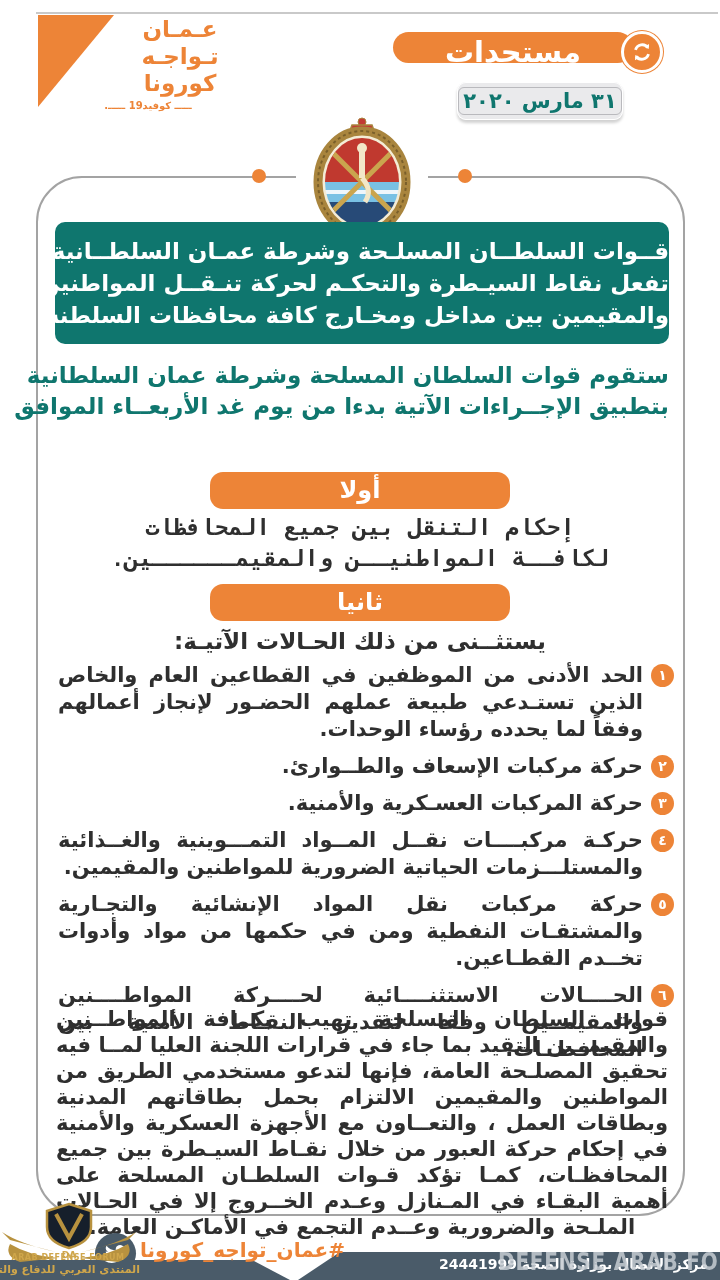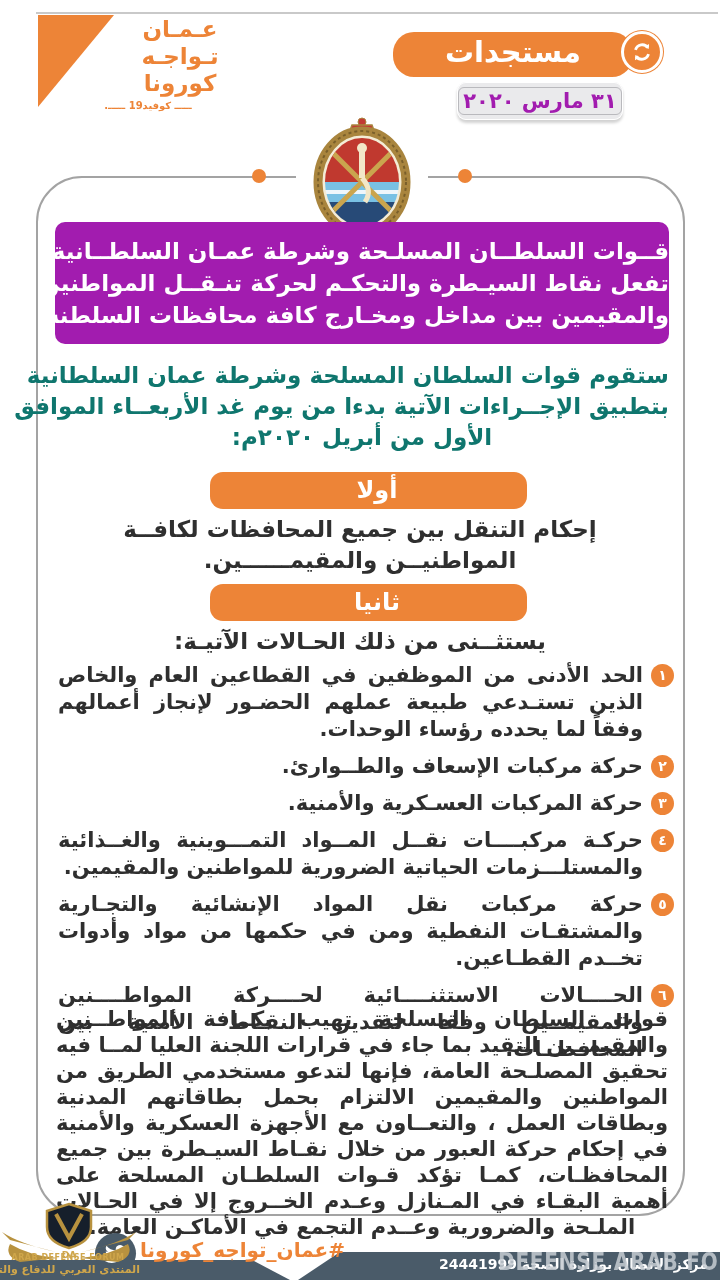--- a/index.html
+++ b/index.html
@@ -11,55 +11,55 @@
 
   
   .topline{left:36px;top:12px;width:682px;height:2px;background:#c9c9c9;}
   .brand-tri{left:38px;top:15px;width:76px;height:92px;background:#ED8437;
     clip-path:polygon(0 0,100% 0,0 100%);}
   .brand-text{left:104px;top:16px;width:88px;text-align:center;color:#ED8437;
     font-weight:bold;font-size:23px;line-height:27px;direction:rtl;margin-left:32px;}
   .brand-covid{left:96px;top:100px;width:104px;text-align:center;color:#ED8437;
     font-weight:bold;font-size:10px;direction:rtl;}
 
-  .banner{left:393px;top:32px;width:240px;height:45px;background:#ED8437;border-radius:21px;
+  .banner{left:393px;top:32px;width:240px;height:31px;background:#ED8437;border-radius:21px;
     color:#fff;font-weight:bold;font-size:29px;text-align:center;line-height:41px;direction:rtl;}
   .banner-circle{left:621px;top:31px;width:42px;height:42px;border-radius:50%;
     background:#ED8437;border:3px solid #fff;box-sizing:border-box;
     box-shadow:0 0 0 1px #ED8437;display:flex;align-items:center;justify-content:center;}
 
   .datebadge{left:457px;top:82px;width:166px;height:38px;background:#eaeaec;border-radius:9px;
     box-shadow:0 3px 3px rgba(0,0,0,0.18), inset 0 0 0 1px #ffffff;
     display:flex;align-items:center;justify-content:center;}
   .datebadge-inner{border:1px solid #b9b9bd;border-radius:6px;padding:1px 4px;
-    color:#a21caf;font-weight:bold;font-size:21px;direction:rtl;}
+    color:#0f766e;font-weight:bold;font-size:21px;direction:rtl;}
 
   
   .card{left:36px;top:176px;width:649px;height:1040px;border:2px solid #a3a3a3;
     border-radius:46px;box-sizing:border-box;background:#fff;}
   .border-mask{left:296px;top:168px;width:132px;height:18px;background:#fff;}
   .dot{width:14px;height:14px;border-radius:50%;background:#ED8437;}
   .emblem{left:306px;top:116px;}
 
-  .headline{left:55px;top:222px;width:614px;height:122px;background:#a21caf;border-radius:10px;
+  .headline{left:55px;top:222px;width:614px;height:122px;background:#0f766e;border-radius:10px;
     color:#ffffff;font-weight:bold;font-size:23px;display:flex;flex-direction:column;
     justify-content:center;gap:6px;text-align:center;direction:rtl;}
   .headline div{white-space:nowrap;}
 
   .intro{left:55px;top:360px;width:614px;color:#0f766e;font-weight:bold;font-size:23px;
     line-height:31px;text-align:center;direction:rtl;}
   .intro div{white-space:nowrap;}
 
   .pill{width:300px;height:37px;background:#ED8437;border-radius:13px;color:#fff;
-    font-weight:bold;font-size:24px;text-align:center;line-height:37px;direction:rtl;padding-left:17px;}
+    font-weight:bold;font-size:24px;text-align:center;line-height:37px;direction:rtl;}
   .pill1{left:210px;top:472px;}
   .pill2{left:210px;top:584px;}
   .sec-body{color:#2f2f2f;font-weight:bold;font-size:23px;line-height:31px;
     text-align:center;direction:rtl;}
-  .sec1-body{left:110px;top:514px;width:500px;}
+  .sec1-body{left:110px;top:514px;width:500px;font-family:Liberation Mono, monospace;}
   .sec2-body{left:110px;top:626px;width:500px;}
 
   .list{left:58px;top:662px;width:616px;direction:rtl;}
   .list-item{display:flex;align-items:flex-start;margin-bottom:10px;direction:rtl;}
   .num-badge{flex:0 0 auto;width:23px;height:23px;border-radius:50%;background:#ED8437;
     color:#fff;font-size:14px;font-weight:bold;text-align:center;line-height:23px;
     margin-left:8px;margin-top:2px;}
   .item-text{color:#2f2f2f;font-weight:bold;font-size:21px;line-height:27px;
     text-align:justify;text-align-last:right;}
 
@@ -141,21 +141,20 @@
 
 <div class="abs headline">
   <div>قــوات السلطــان المسلـحة وشرطة عمـان السلطــانية</div>
   <div>تفعل نقاط السيـطرة والتحكـم لحركة تنـقــل المواطنين</div>
   <div>والمقيمين بين مداخل ومخـارج كافة محافظات السلطنة</div>
 </div>
 
 <div class="abs intro">
   <div>ستقوم قوات السلطان المسلحة وشرطة عمان السلطانية</div>
   <div>بتطبيق الإجــراءات الآتية بدءا من يوم غد الأربعــاء  الموافق</div>
-  <div>الأول من أبريل ٢٠٢٠م:</div>
 </div>
 
 <div class="abs pill pill1">أولا</div>
 <div class="abs sec-body sec1-body">إحكام التنقل بين جميع المحافظات لكافــة المواطنيــن والمقيمــــــين.</div>
 
 <div class="abs pill pill2">ثانيا</div>
 <div class="abs sec-body sec2-body">يستثــنى من ذلك الحـالات الآتيـة:</div>
 
 <div class="abs list">
   <div class="list-item">

